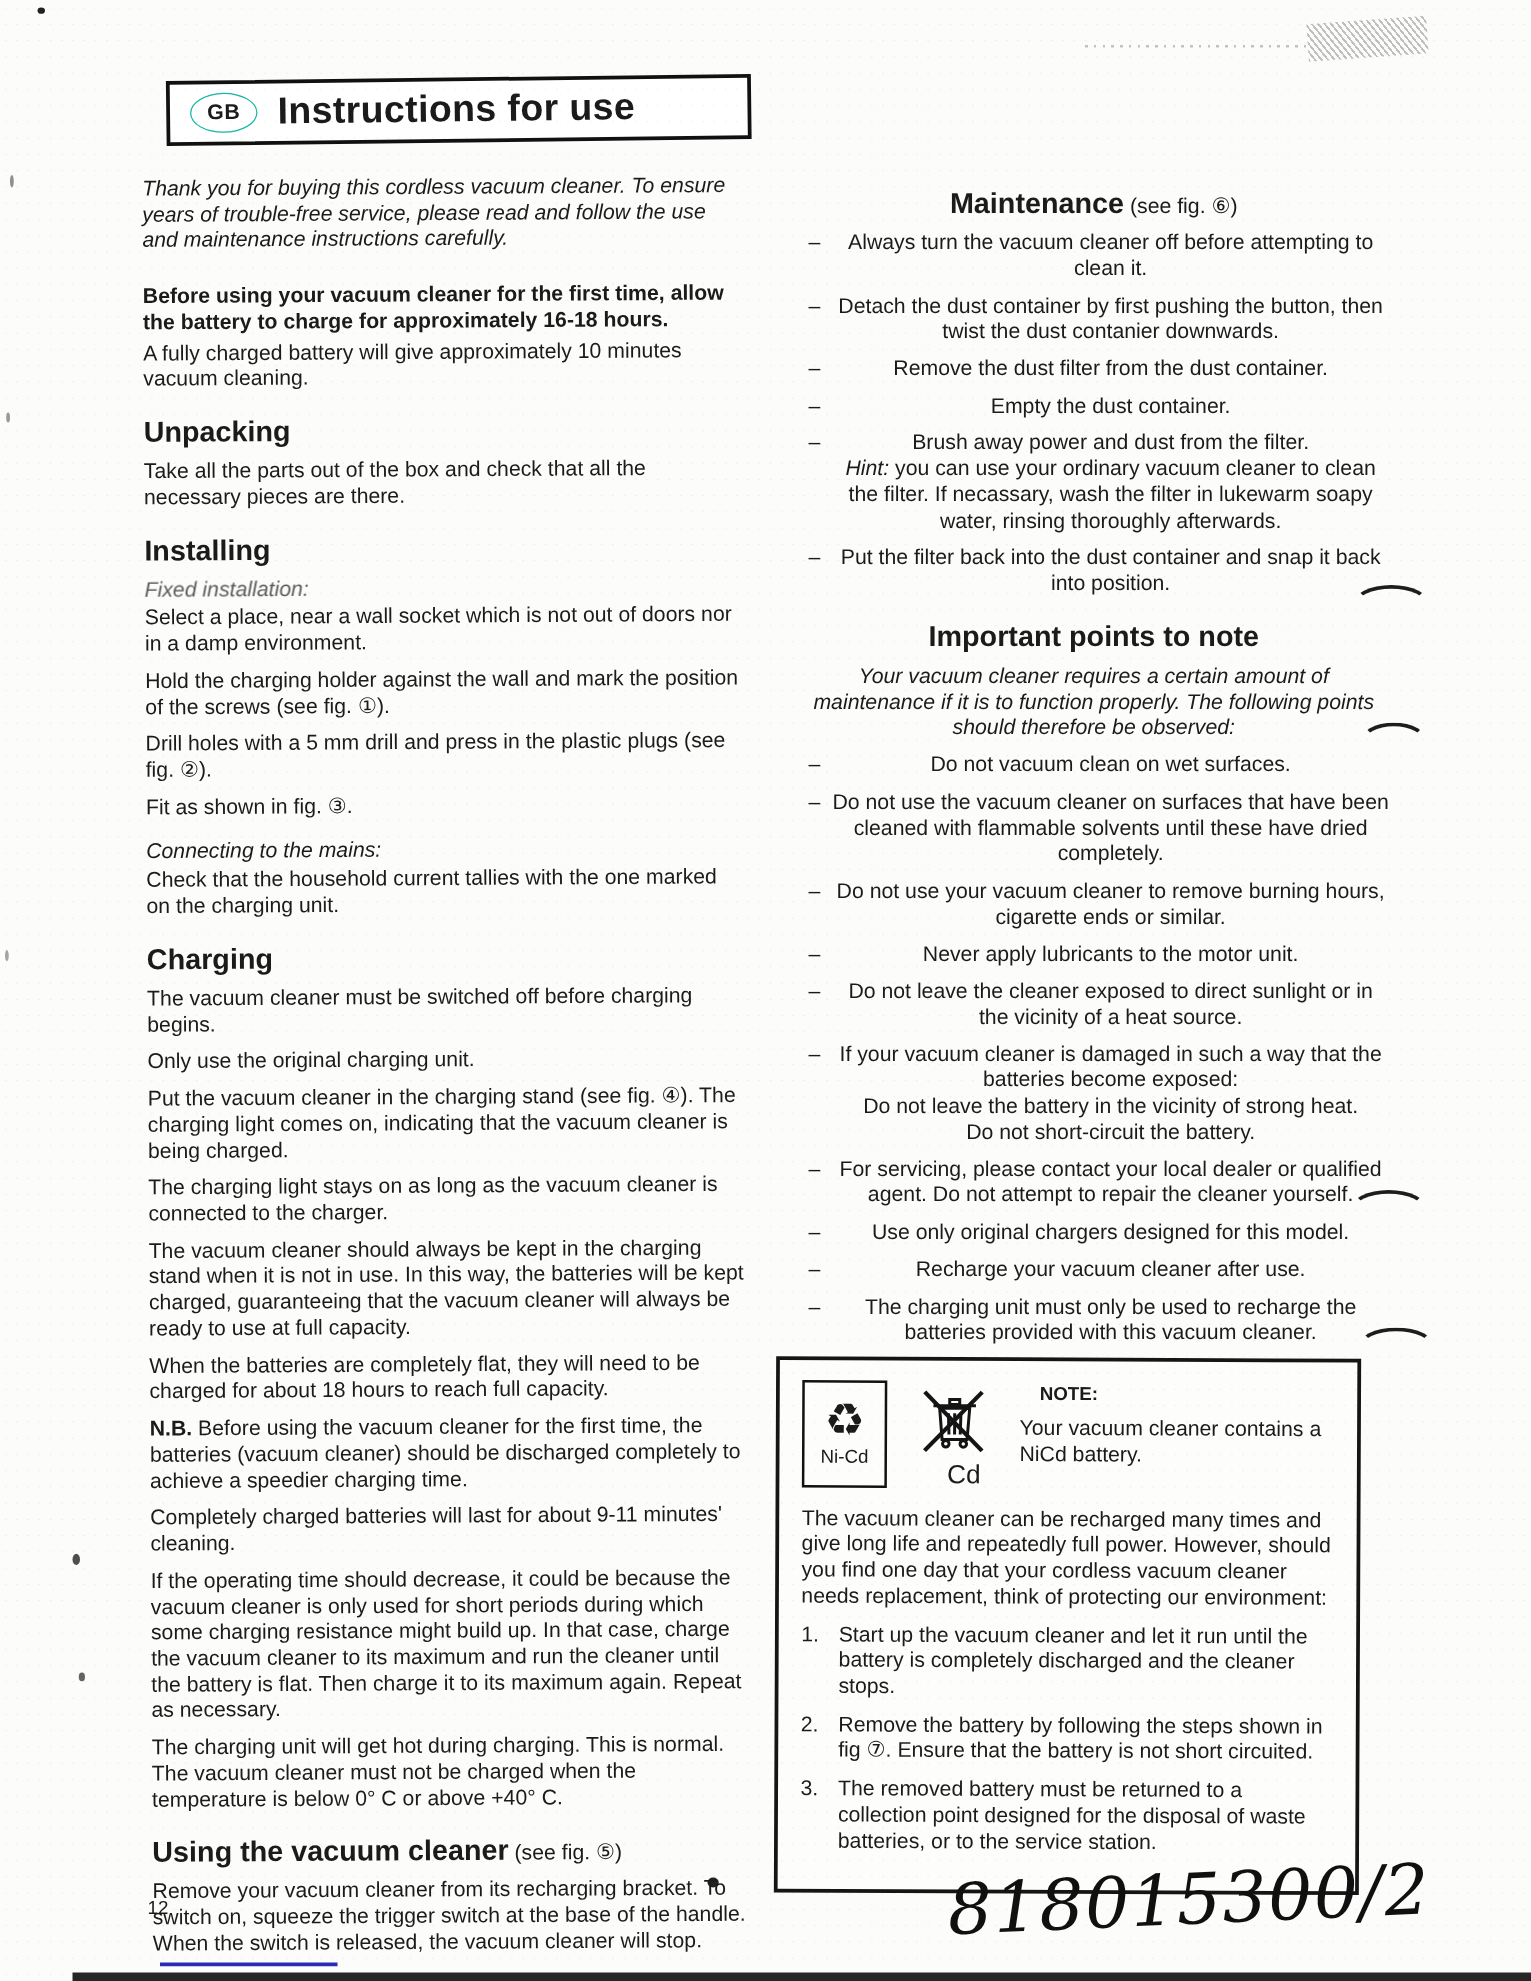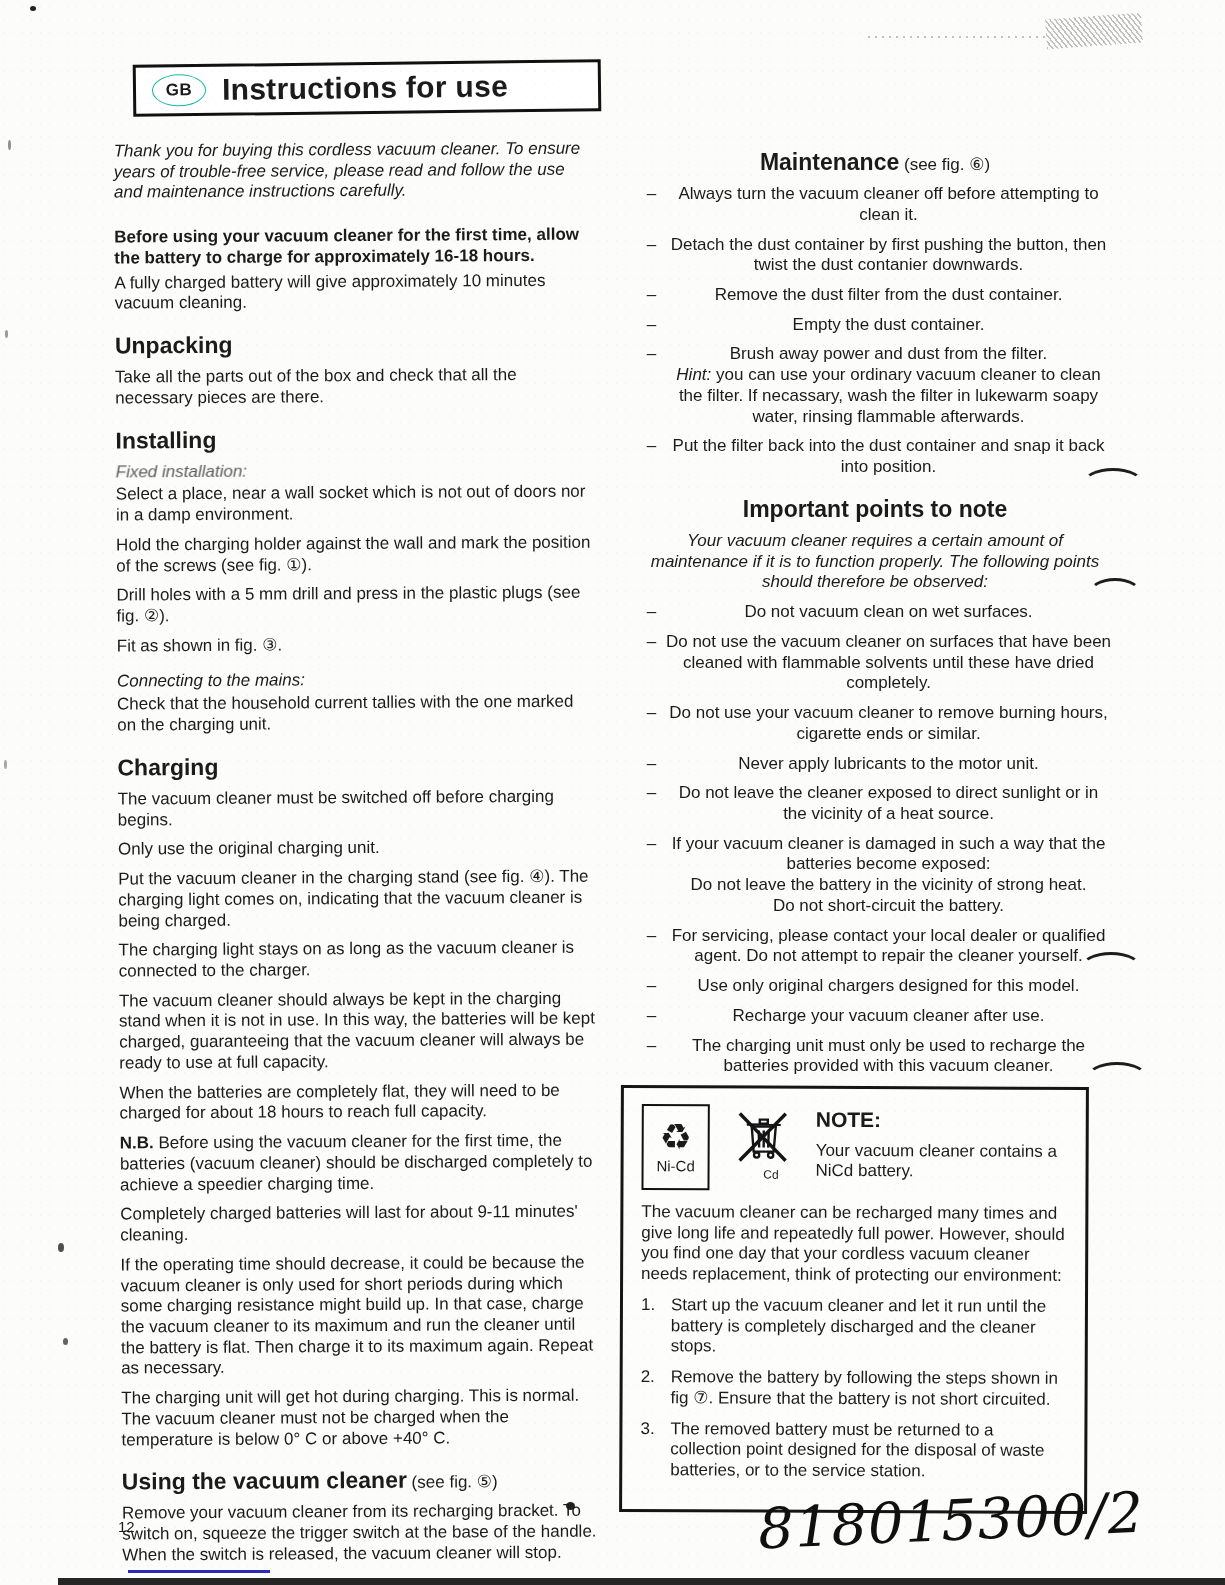--- a/index.html
+++ b/index.html
@@ -49,22 +49,22 @@
     font-size:17px;line-height:1.22;transform:rotate(0.25deg);
   }
   .note-head-row{display:flex;gap:18px;margin-bottom:12px;}
   .nicd-box{
     border:2px solid #111;width:64px;height:82px;flex:none;
     display:flex;flex-direction:column;align-items:center;justify-content:center;
   }
   .recycle-glyph{font-family:"DejaVu Sans",sans-serif;font-size:36px;line-height:1;}
   .nicd-label{font-size:15px;margin-top:2px;}
   .cd-wrap{width:70px;flex:none;display:flex;flex-direction:column;align-items:center;}
-  .cd-label{font-size:12px;margin-top:1px;margin-left:17px;}
-  .note-title{font-size:21px;font-weight:bold;margin:2px 0 8px 0;}
+  .cd-label{font-size:21px;margin-top:1px;margin-left:17px;}
+  .note-title{font-size:15px;font-weight:bold;margin:2px 0 8px 16px;}
   .note-steps{margin:10px 0 0 0;padding:0;list-style:none;counter-reset:step;}
   .note-steps li{counter-increment:step;display:flex;margin-bottom:10px;}
   .note-steps li::before{content:counter(step) ".";width:30px;flex:none;}
   
   .page-number{position:absolute;left:118px;top:1518px;font-size:15px;}
   .handwritten{
     position:absolute;left:758px;top:1488px;
     font-family:"DejaVu Serif",serif;font-style:italic;font-size:56px;
     transform:rotate(-2.5deg);letter-spacing:1px;color:#101010;
   }
@@ -155,21 +155,21 @@
   <div class="ditem">
       <span class="dash"></span>
       <div class="dtext">Remove the dust filter from the dust container.</div>
     </div>
   <div class="ditem">
       <span class="dash"></span>
       <div class="dtext">Empty the dust container.</div>
     </div>
   <div class="ditem">
       <span class="dash"></span>
-      <div class="dtext"><span>Brush away power and dust from the filter.</span><br><i>Hint:</i><span> you can use your ordinary vacuum cleaner to clean the filter. If necassary, wash the filter in lukewarm soapy water, rinsing flammable afterwards.</span></div>
+      <div class="dtext"><span>Brush away power and dust from the filter.</span><br><i>Hint:</i><span> you can use your ordinary vacuum cleaner to clean the filter. If necassary, wash the filter in lukewarm soapy water, rinsing thoroughly afterwards.</span></div>
     </div>
   <div class="ditem">
       <span class="dash"></span>
       <div class="dtext">Put the filter back into the dust container and snap it back into position.</div>
     </div>
 
   <h2>Important points to note</h2>
   <p class="italic">Your vacuum cleaner requires a certain amount of maintenance if it is to function properly. The following points should therefore be observed:</p>
 
   <div class="ditem">

